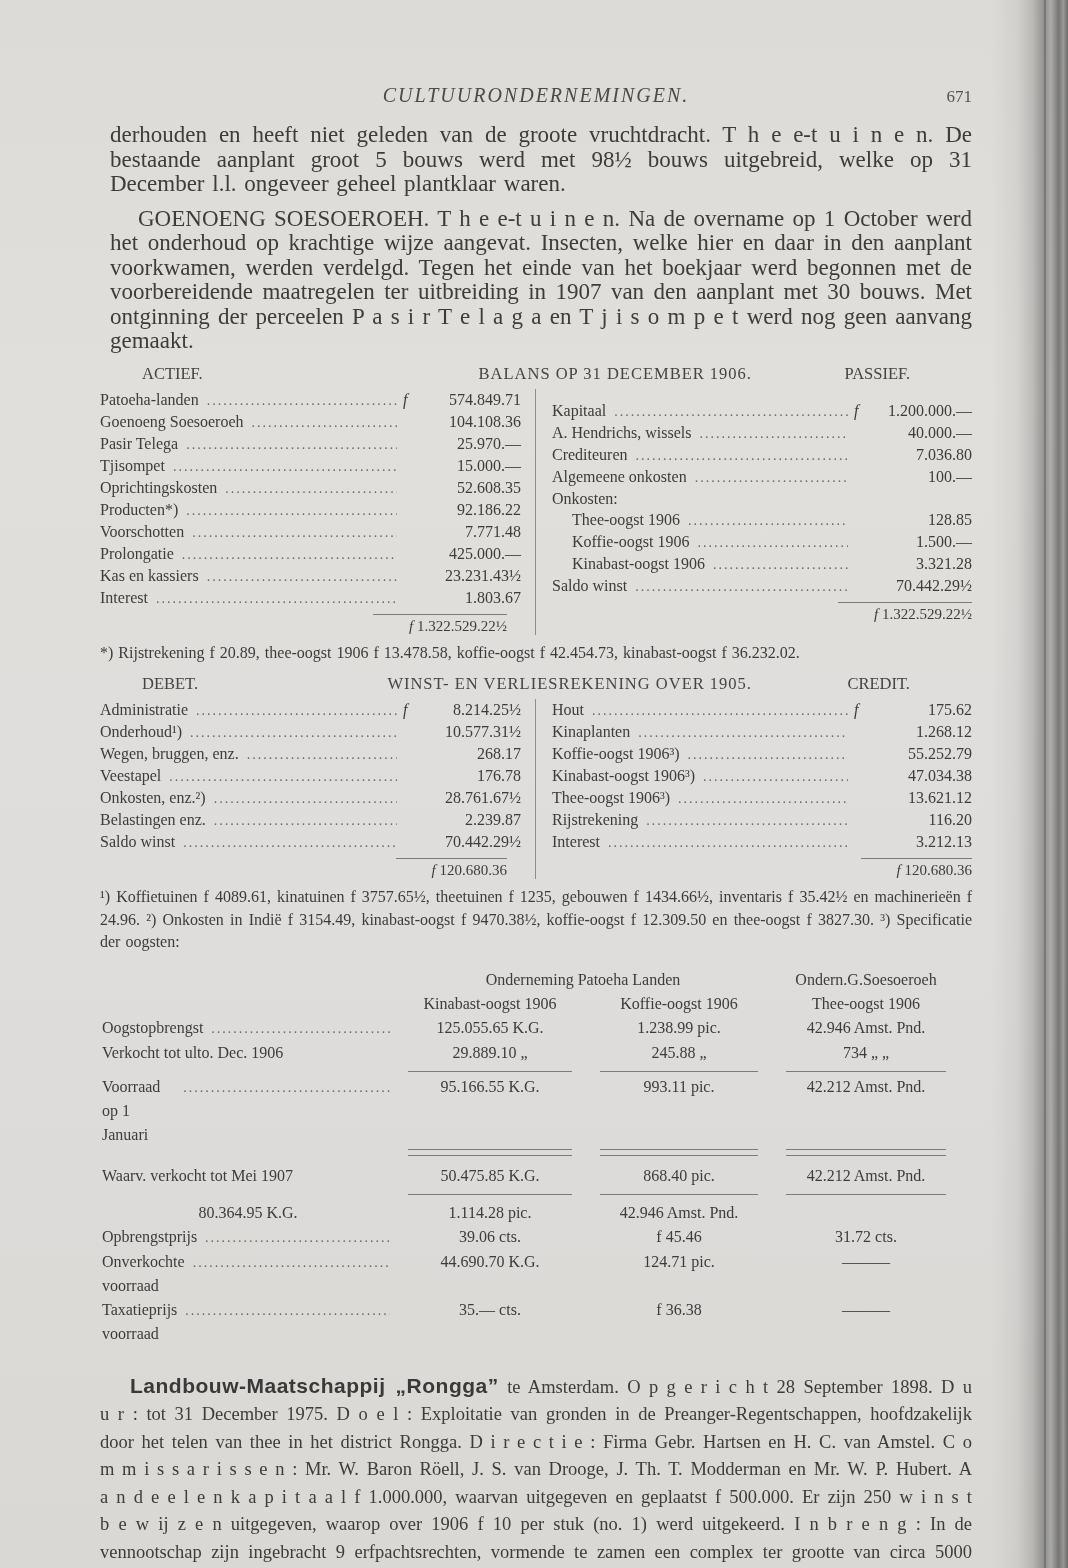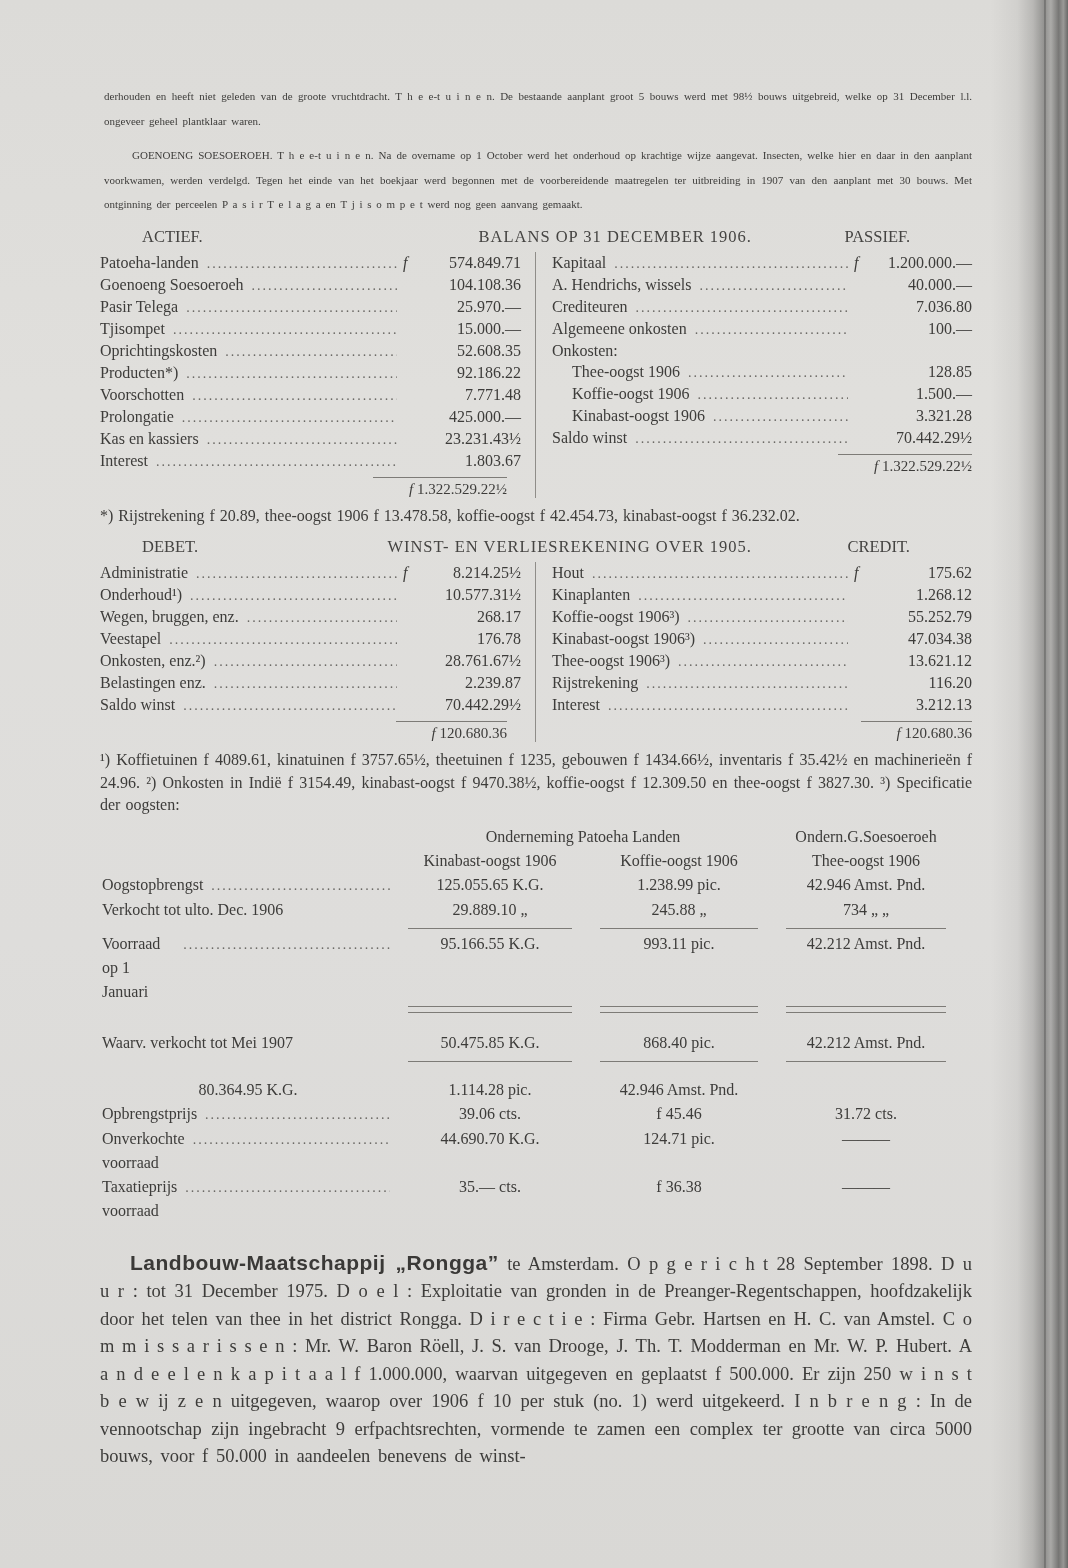--- a/index.html
+++ b/index.html
@@ -19,29 +19,29 @@
   .gutter:after{ content:""; position:absolute; top:0; right:22px; width:2px; height:100%; background:rgba(0,0,0,.18);}
   .content { position:absolute; left:100px; top:84px; width:872px; }
 
   
   .hdr { display:flex; align-items:baseline; margin-bottom:16px; }
   .hdr .sp { width:150px; }
   .hdr .title { flex:1; text-align:center; font-style:italic; font-size:20px; letter-spacing:2px; color:#4b4a48; }
   .hdr .pno { width:150px; text-align:right; font-size:17px; color:#55534f; }
 
   
-  .para { font-size:11px; line-height:24.5px; text-align:justify; word-spacing:2px; margin:0 0 10px 4px; }
+  .para { font-size:23px; line-height:24.5px; text-align:justify; word-spacing:2px; margin:0 0 10px 10px; }
   .para.ind { text-indent:28px; }
 
   
   .sthdr { display:flex; align-items:baseline; font-size:16.5px; margin:10px 0 5px 0; color:#454442; }
   .sthdr .l { width:220px; padding-left:42px; box-sizing:border-box; }
   .sthdr .c { flex:1; text-align:right; letter-spacing:1px;font-family:Liberation Serif, serif; }
   .sthdr .r { width:220px; text-align:right; padding-right:62px; box-sizing:border-box; }
-  .cols { display:flex; }
+  .cols { display:flex;align-items:center; }
   .colL { width:50%; box-sizing:border-box; border-right:1px solid #8f8d89; padding-right:14px; }
   .colR { width:50%; box-sizing:border-box; padding-left:16px; }
   .frow { display:flex; align-items:baseline; font-size:16px; line-height:21px; white-space:nowrap; }
   .frow .lbl { flex:0 0 auto; }
   .frow.sub .lbl { padding-left:20px; }
   .dots { flex:1 1 auto; overflow:hidden; margin:0 6px 0 8px; color:#6b6965; }
   .dots:after { content:"........................................................................"; letter-spacing:2px; font-size:14px; }
   .fill { flex:1 1 auto; }
   .cur { width:24px; flex:0 0 auto; font-style:italic; text-align:left; }
   .amt { min-width:94px; flex:0 0 auto; text-align:right; }
@@ -51,38 +51,43 @@
   .totwrap i { font-style:italic; }
   .fnote { font-size:16px; line-height:22.5px; text-align:justify; word-spacing:1px; margin:7px 0 4px 0; }
 
   
   .oogst { margin:8px 0 0 2px; font-size:16px; }
   .orow { display:grid; grid-template-columns:292px 192px 186px 188px; align-items:baseline; line-height:24px; }
   .oc { text-align:center; white-space:nowrap; }
   .olbl { text-align:left; display:flex; align-items:baseline; overflow:hidden; }
   .olbl .dots { margin:0 4px 0 8px; }
   .ohead { text-align:center; }
-  .g12 { grid-column:2/4; }
+  .g12 { grid-column:2/4;margin-top:6px; }
   .g3 { grid-column:4/5; }
   .rl { height:4px; border-bottom:1px solid #7d7b77; margin:2px 14px 3px 14px; }
   .dbl { height:5px; border-top:1px solid #7d7b77; border-bottom:1px solid #7d7b77; margin:2px 14px 5px 14px; }
-  .orow.gap { margin-top:13px; }
+  .orow.gap { margin-top:3px; }
 
   
   .closing { margin-top:26px; font-size:18.5px; line-height:27.5px; text-align:justify; word-spacing:3px; text-indent:30px; }
   .closing .lead { font-family:"Liberation Sans","DejaVu Sans",sans-serif; font-weight:bold; font-size:21px; letter-spacing:.5px; color:#3a3937; }
 </style>
 </head>
 <body>
 
 <div class="page">
   <div class="gutter"></div>
 
   <div class="content">
 
+    <div class="hdr">
+      <span class="sp"></span>
+      <span class="title">CULTUURONDERNEMINGEN.</span>
+      <span class="pno">671</span>
+    </div>
 
     <p class="para">derhouden en heeft niet geleden van de groote vruchtdracht. T h e e-t u i n e n. De bestaande aanplant groot 5 bouws werd met 98½ bouws uitgebreid, welke op 31 December l.l. ongeveer geheel plantklaar waren.</p>
     <p class="para ind">GOENOENG SOESOEROEH. T h e e-t u i n e n. Na de overname op 1 October werd het onderhoud op krachtige wijze aangevat. Insecten, welke hier en daar in den aanplant voorkwamen, werden verdelgd. Tegen het einde van het boekjaar werd begonnen met de voorbereidende maatregelen ter uitbreiding in 1907 van den aanplant met 30 bouws. Met ontginning der perceelen P a s i r  T e l a g a en T j i s o m p e t werd nog geen aanvang gemaakt.</p>
 
     <div class="sthdr">
       <span class="l">ACTIEF.</span>
       <span class="c">BALANS OP 31 DECEMBER 1906.</span>
       <span class="r">PASSIEF.</span>
     </div>
 

